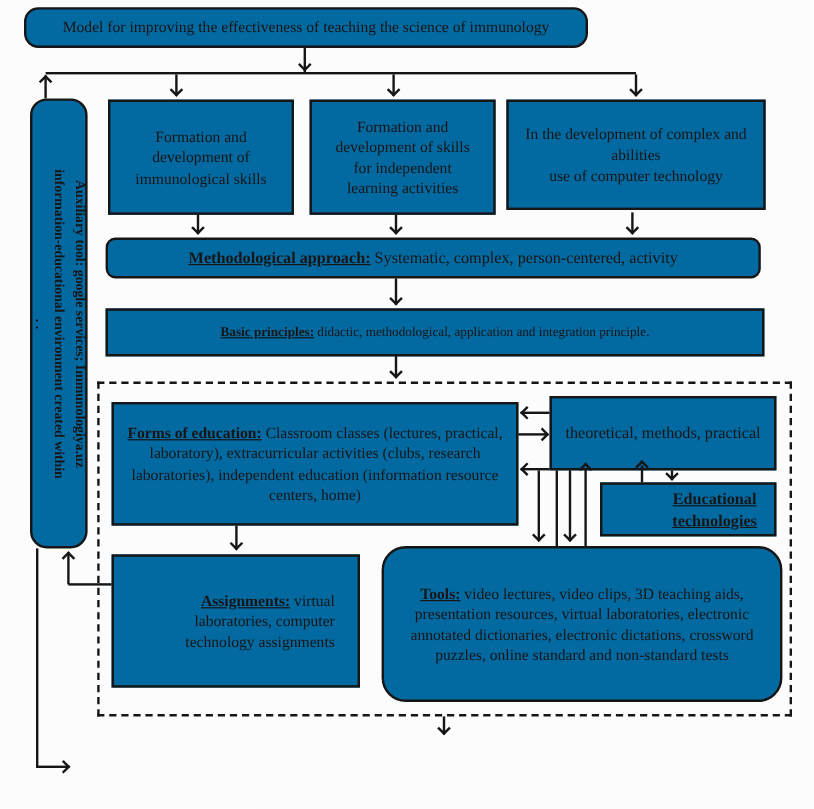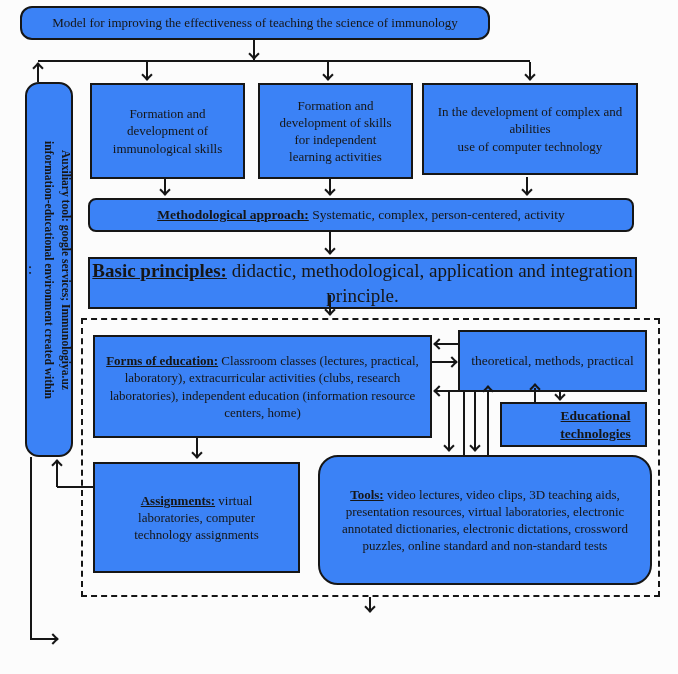--- a/index.html
+++ b/index.html
@@ -1,21 +1,21 @@
 <!DOCTYPE html>
 <html><head>
 <meta charset="utf-8">
 <style>
   html,body{margin:0;padding:0;background:#ffffff;}
   .stage{
     position:relative;width:678px;height:674px;background:#fcfcfc;
     font-family:"Liberation Serif","DejaVu Serif",serif;color:#161616;overflow:hidden;
   }
   .bx{
-    position:absolute;border:2px solid #161616;background:#3b82f6;box-sizing:border-box;
+    position:absolute;border:2px solid #161616;background:#0369a1;box-sizing:border-box;
     display:flex;flex-direction:column;align-items:center;justify-content:center;
     text-align:center;font-size:13px;line-height:1.32;
   }
   .pre{white-space:pre-line;}
   .lbl{font-weight:bold;text-decoration:underline;}
   .rnd8{border-radius:8px}.rnd12{border-radius:12px}.rnd14{border-radius:14px}.rnd20{border-radius:20px}
   .dash{position:absolute;border:2px dashed #161616;box-sizing:border-box;}
   .vl{position:absolute;width:2px;background:#161616;}
   .hl{position:absolute;height:2px;background:#161616;}
   .ah{position:absolute;width:8px;height:8px;box-sizing:border-box;}
@@ -90,21 +90,21 @@
   <div class="bx rnd8" style="left:88px;top:198px;width:546px;height:34px;font-size:13.5px;">
     <span>
       <span class="lbl">Methodological approach:</span>
       <span>Systematic, complex, person-centered, activity</span>
     </span>
   </div>
 
   <div class="vl" style="left:329px;top:232px;height:21px;"></div>
   <div class="ah d" style="left:326px;top:245px;"></div>
 
-  <div class="bx" style="left:88px;top:257px;width:549px;height:52px;font-size:19px;">
+  <div class="bx" style="left:88px;top:257px;width:549px;height:40px;font-size:11px;">
     <span>
       <span class="lbl">Basic principles:</span>
       <span>didactic, methodological, application and integration principle.</span>
     </span>
   </div>
 
   <div class="vl" style="left:329px;top:295px;height:19px;"></div>
   <div class="ah d" style="left:326px;top:306px;"></div>
 
   <div class="dash" style="left:81px;top:318px;width:579px;height:279px;"></div>
@@ -142,21 +142,21 @@
 
   <div class="vl" style="left:534px;top:388px;height:14px;"></div>
   <div class="ah u" style="left:531px;top:385px;"></div>
   <div class="vl" style="left:559px;top:392px;height:7px;"></div>
   <div class="ah d" style="left:556px;top:391px;"></div>
 
   <div class="vl" style="left:196px;top:438px;height:18px;"></div>
   <div class="ah d" style="left:193px;top:449px;"></div>
 
   <div class="bx" style="left:93px;top:462px;width:207px;height:111px;">
-    <span style="width:165px;display:inline-block;">
+    <span style="width:165px;display:inline-block;text-align:right;">
       <span class="lbl">Assignments:</span>
       <span>virtual laboratories, computer technology assignments</span>
     </span>
   </div>
 
   <div class="bx rnd20" style="left:318px;top:455px;width:334px;height:130px;padding:0 4px;">
     <span>
       <span class="lbl">Tools:</span>
       <span>video lectures, video clips, 3D teaching aids, presentation resources, virtual laboratories, electronic annotated dictionaries, electronic dictations, crossword puzzles, online standard and non-standard tests</span>
     </span>

